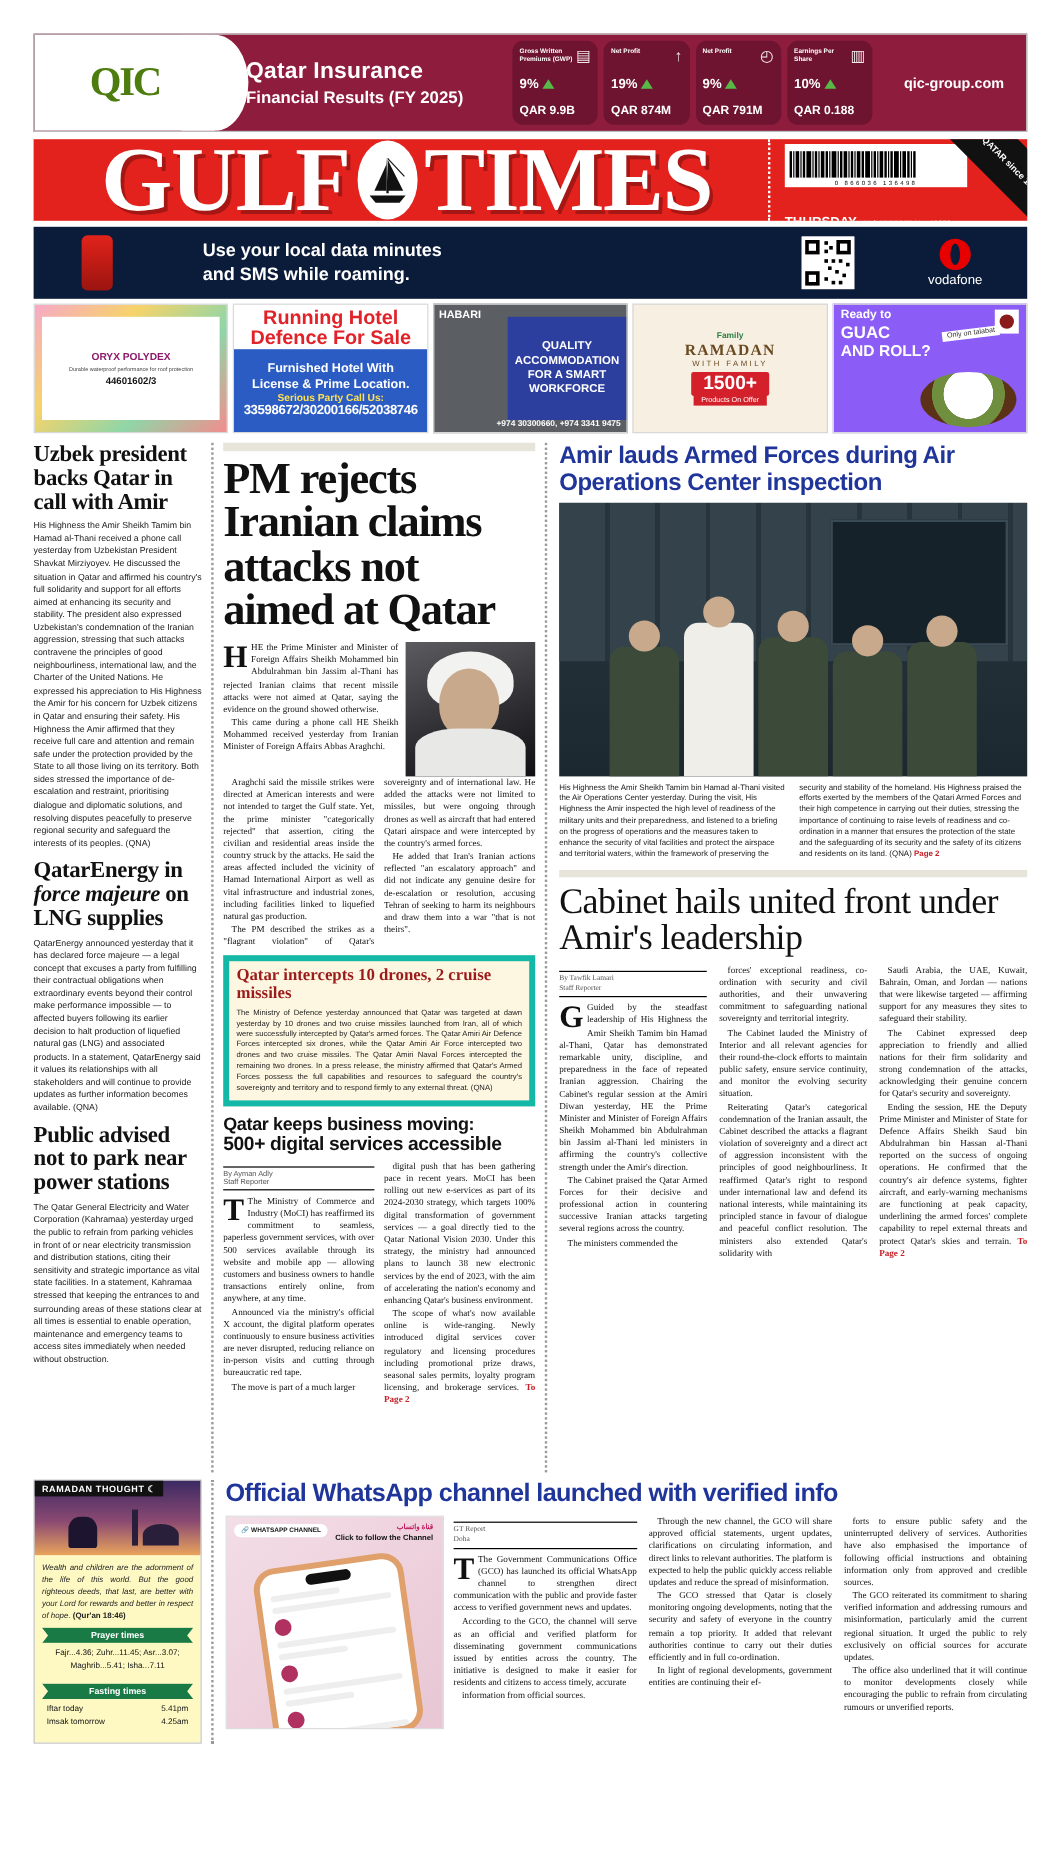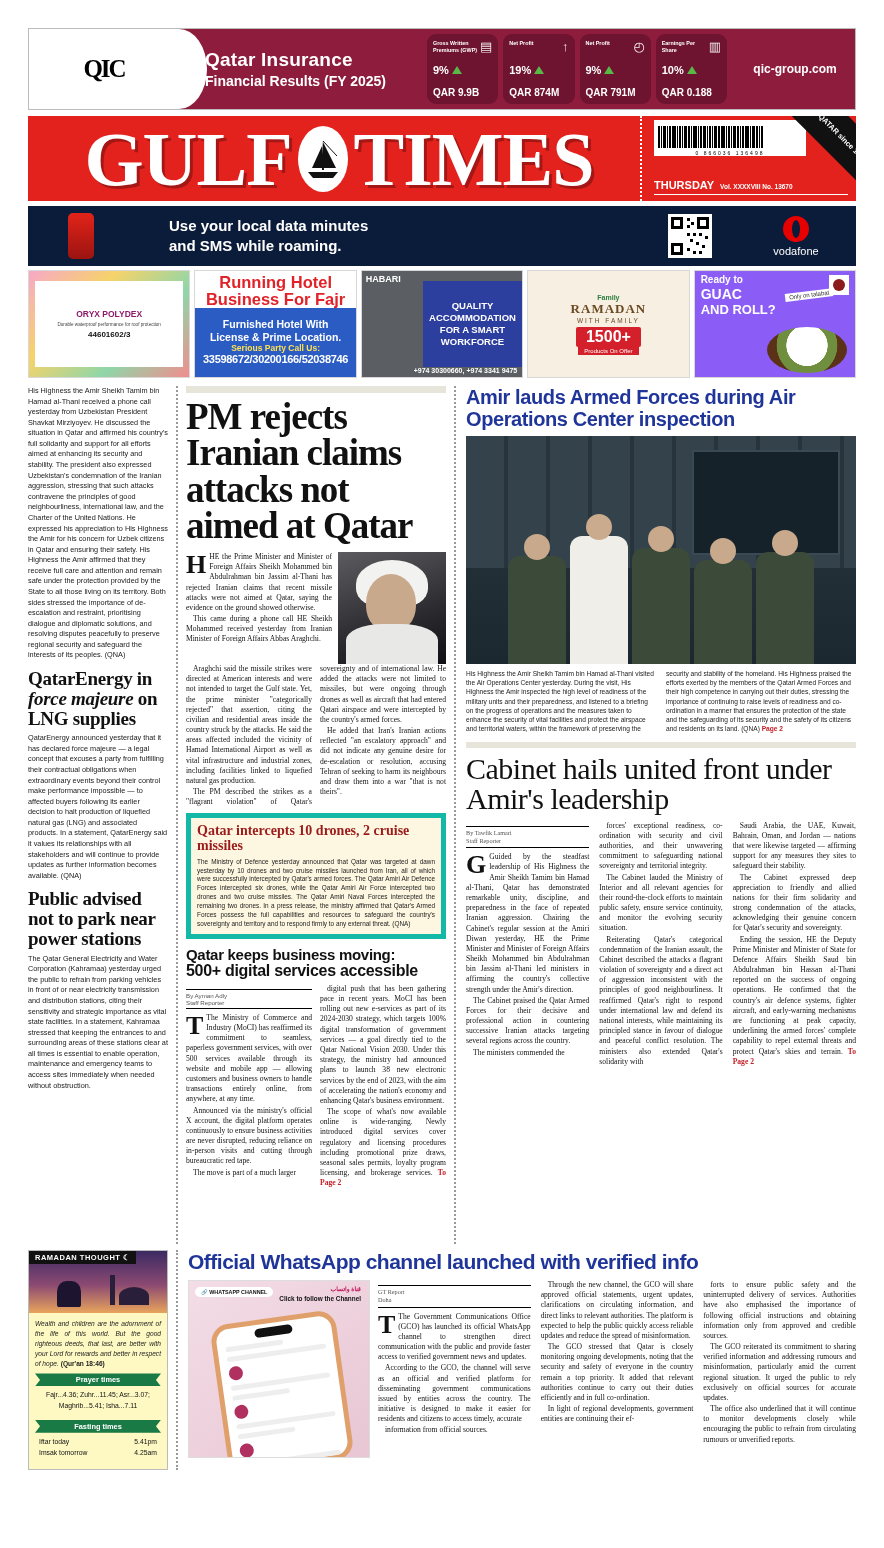--- a/index.html
+++ b/index.html
@@ -10,37 +10,37 @@
     overflow: hidden;
   }
   .page { width:884px; height:1548px; position:relative; padding: 28px 28px 0 28px; }
 
   
   .qic-ad { height:82px; border:1px solid #bbb; display:flex; overflow:hidden; background:#8d1c3d; }
   .qic-logo-wrap { width:150px; background:#fff; display:flex; align-items:center; justify-content:center;
     border-right:0; position:relative; }
   .qic-logo-wrap:after{content:"";position:absolute;right:-28px;top:0;width:56px;height:100%;
     background:#fff;border-radius:0 50% 50% 0;}
-  .qic-logo { font-family:"Liberation Serif", serif; font-size:25px; font-weight:bold; color:#000000; letter-spacing:-2px;}
+  .qic-logo { font-family:"Liberation Serif", serif; font-size:34px; font-weight:bold; color:#4d7c0f; letter-spacing:-2px;}
   .qic-title-block{ flex:0 0 240px; display:flex; flex-direction:column; justify-content:center; padding-left:26px; color:#fff;}
   .qic-title{font-size:19px;font-weight:bold;letter-spacing:.2px;}
   .qic-sub{font-size:14px;font-weight:bold;margin-top:2px;}
   .qic-stats{flex:1;display:flex;align-items:center;gap:5px;padding:5px 8px;}
   .stat-card{flex:1;background:#6e1430;border-radius:9px;padding:6px 6px;height:70px;
     display:flex;flex-direction:column;justify-content:space-between;color:#fff;}
   .stat-top{display:flex;justify-content:space-between;align-items:flex-start;}
   .stat-label{font-size:5.4px;font-weight:bold;line-height:1.25;max-width:62px;}
   .stat-ico{font-size:13px;opacity:.9;line-height:1;}
   .stat-pct{font-size:11px;font-weight:bold;display:flex;align-items:center;gap:3px;}
   .tri{width:0;height:0;border-left:5px solid transparent;border-right:5px solid transparent;border-bottom:8px solid #58b947;}
   .stat-val{font-size:10px;font-weight:bold;}
   .qic-url{flex:0 0 120px;display:flex;align-items:center;justify-content:center;color:#fff;font-size:12px;font-weight:bold;}
 
   
-  .masthead{margin-top:6px;height:85px;background:#e3211d;display:flex;position:relative;overflow:hidden;}
+  .masthead{margin-top:6px;height:68px;background:#e3211d;display:flex;position:relative;overflow:hidden;}
   .mast-left{flex:1;display:flex;align-items:center;justify-content:center;padding-left:10px;}
   .mast-title{font-family:"Liberation Serif",serif;font-weight:bold;font-size:76px;color:#fff;
     letter-spacing:-1px;display:flex;align-items:center;line-height:1;
     text-shadow:3px 3px 0 rgba(0,0,0,.28);}
   .dhow{width:50px;height:66px;background:#fff;border-radius:50%;margin:0 6px;display:flex;
     align-items:center;justify-content:center;position:relative;}
   .dhow svg{width:40px;height:50px;}
   .mast-right{flex:0 0 216px;border-left:2px dotted #fff;padding:4px 8px 4px 12px;position:relative;color:#fff;}
   .barcode{height:30px;background:#fff;display:flex;align-items:flex-end;gap:1px;padding:2px 4px;width:152px;}
   .barcode i{display:block;background:#000;height:22px;}
@@ -368,21 +368,21 @@
 
   <div class="adsrow">
     <div class="ad ad1">
       <div class="inner">
         <div class="brand">ORYX POLYDEX</div>
         <div class="desc">Durable waterproof performance for roof protection</div>
         <div class="phone">44601602/3</div>
       </div>
     </div>
     <div class="ad ad2">
-      <div class="t1"><span>Running Hotel</span><br><span>Business For Fajr</span></div>
+      <div class="t1"><span>Running Hotel</span><br><span>Defence For Sale</span></div>
       <div class="t2">
         <span>Furnished Hotel With</span>
         <span>License &amp; Prime Location.</span>
         <span class="t3">Serious Party Call Us:</span>
         <span class="t4">33598672/30200166/52038746</span>
       </div>
     </div>
     <div class="ad ad3">
       <div class="badge"><span>HABARI</span></div>
       <div class="bluebox">QUALITY ACCOMMODATION FOR A SMART WORKFORCE</div>
@@ -403,20 +403,21 @@
       <div class="gk">GUAC</div>
       <div class="rl">AND ROLL?</div>
       <div class="tal">Only on talabat</div>
       <div class="plate"></div>
     </div>
   </div>
 
   <div class="content">
 
     <div class="colA">
+      <h2 class="hl-serif brief">Uzbek president backs Qatar in call with Amir</h2>
       <div class="body-sm">His Highness the Amir Sheikh Tamim bin Hamad al-Thani received a phone call yesterday from Uzbekistan President Shavkat Mirziyoyev. He discussed the situation in Qatar and affirmed his country's full solidarity and support for all efforts aimed at enhancing its security and stability. The president also expressed Uzbekistan's condemnation of the Iranian aggression, stressing that such attacks contravene the principles of good neighbourliness, international law, and the Charter of the United Nations. He expressed his appreciation to His Highness the Amir for his concern for Uzbek citizens in Qatar and ensuring their safety. His Highness the Amir affirmed that they receive full care and attention and remain safe under the protection provided by the State to all those living on its territory. Both sides stressed the importance of de-escalation and restraint, prioritising dialogue and diplomatic solutions, and resolving disputes peacefully to preserve regional security and safeguard the interests of its peoples. (QNA)</div>
 
       <h2 class="hl-serif brief" style="margin-top:8px">
         <span>QatarEnergy in </span><em>force majeure</em><span> on LNG supplies</span>
       </h2>
       <div class="body-sm">QatarEnergy announced yesterday that it has declared force majeure — a legal concept that excuses a party from fulfilling their contractual obligations when extraordinary events beyond their control make performance impossible — to affected buyers following its earlier decision to halt production of liquefied natural gas (LNG) and associated products. In a statement, QatarEnergy said it values its relationships with all stakeholders and will continue to provide updates as further information becomes available. (QNA)</div>
 
       <h2 class="hl-serif brief" style="margin-top:8px">Public advised not to park near power stations</h2>
       <div class="body-sm">The Qatar General Electricity and Water Corporation (Kahramaa) yesterday urged the public to refrain from parking vehicles in front of or near electricity transmission and distribution stations, citing their sensitivity and strategic importance as vital state facilities. In a statement, Kahramaa stressed that keeping the entrances to and surrounding areas of these stations clear at all times is essential to enable operation, maintenance and emergency teams to access sites immediately when needed without obstruction.</div>
     </div>

